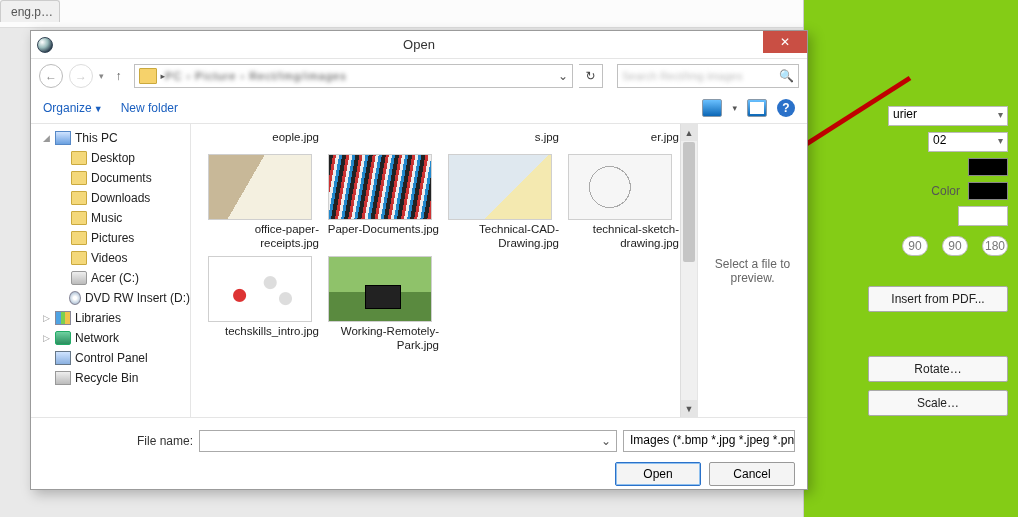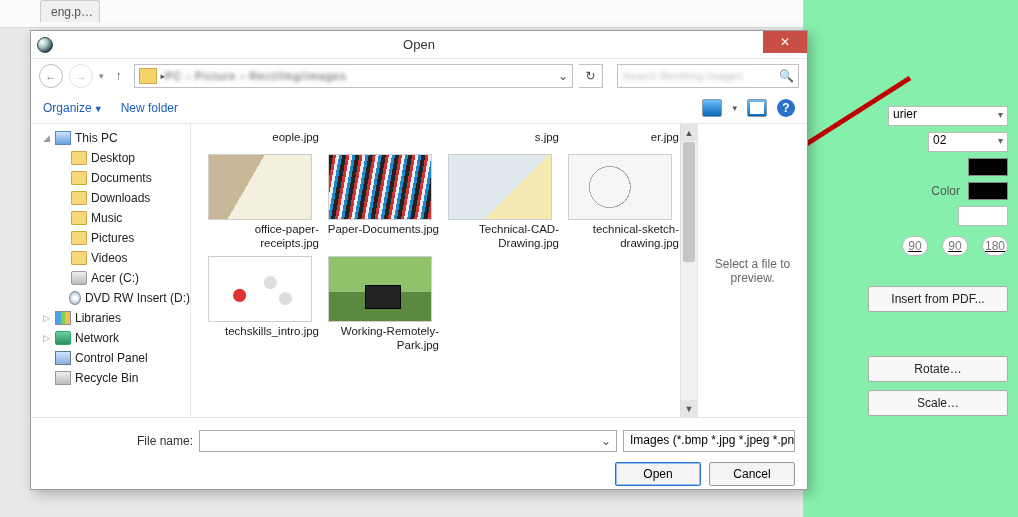--- a/index.html
+++ b/index.html
@@ -1,36 +1,36 @@
 <!DOCTYPE html>
 <html><head>
 <meta charset="utf-8">
 <style>
   * { box-sizing: border-box; margin: 0; padding: 0; font-family: "Segoe UI", Tahoma, sans-serif; font-size: 12px; }
   body { width: 1018px; height: 517px; background: #f0f0f0; overflow: hidden; position: relative; }
 
   
   .host { position: absolute; inset: 0; background: #e9e9e9; }
-  .host-right { position: absolute; right: 0; top: 0; width: 215px; height: 100%; background: #86efac; border-left: 1px solid #ccc; padding: 60px 10px 8px 10px; }
+  .host-right { position: absolute; right: 0; top: 0; width: 215px; height: 100%; background: #84cc16; border-left: 1px solid #ccc; padding: 60px 10px 8px 10px; }
   .host-field { display: flex; align-items: center; margin: 6px 0; justify-content: flex-end; gap: 8px; }
   .host-label { color: #555; }
   .host-dropdown { width: 90px; height: 20px; border: 1px solid #bbb; background: #fff; position: relative; }
   .host-dropdown:after { content:"▾"; position:absolute; right:4px; top:2px; font-size:10px; color:#666;}
   .host-swatch { width: 40px; height: 18px; background: #000; border: 1px solid #888; }
   .host-spin { width: 50px; height: 20px; border: 1px solid #bbb; background: #fff; }
-  .host-rot { display:flex; gap:14px; justify-content:flex-end; margin:10px 0;text-decoration:underline;}
+  .host-rot { display:flex; gap:14px; justify-content:flex-end; margin:10px 0;}
   .host-rot .rot { width:26px; height:20px; border-radius:10px; border:1px solid #bbb; background:#fff; font-size:9px; display:flex; align-items:center; justify-content:center; color:#777;}
   .host-btn { display:block; width:140px; height:26px; margin:8px 0 8px auto; border:1px solid #aaa; background:#f8f8f8; border-radius:2px; text-align:center; line-height:24px; color:#222;}
   .host-insert-bar { position:absolute; top:55px; right:10px; display:flex; gap:18px; align-items:center;}
   .host-icon-t { font-family: serif; font-size:20px; color:#444; font-weight:bold;}
   .host-icon-person { width:18px; height:18px;}
   .host-icon-box { width:48px; height:36px; background:#cfe8ff; border:1px solid #6aa8d8; display:flex; align-items:center; justify-content:center; }
   .host-highlight { position:absolute; top:51px; right:6px; width:62px; height:44px; border:3px solid #d00000; pointer-events:none;}
   .host-top { position:absolute; top:0; left:0; right:0; height:28px; background:#fcfcfc; border-bottom:1px solid #ddd;}
-  .host-tabstrip { position:absolute; top:0; left:0; height:22px; display:flex;padding-left:40px;}
+  .host-tabstrip { position:absolute; top:0; left:0; height:22px; display:flex;}
   .tab { height:22px; padding:2px 10px; background:#f0f0f0; border:1px solid #ccc; border-bottom:none; border-radius:3px 3px 0 0; font-size:11px; color:#555; display:flex; align-items:center; max-width:60px; overflow:hidden; white-space:nowrap;}
   .yellow-note{position:absolute; top:2px; right:2px; width:20px; height:20px; background:#ffe268; border:1px solid #c9a800;}
 
   
   .arrow { position:absolute; pointer-events:none; }
 
   
   .dialog { position: absolute; left: 30px; top: 30px; width: 778px; height: 460px; background: #fff; border: 1px solid #9b9b9b; box-shadow: 4px 4px 12px rgba(0,0,0,.25);}
   .titlebar { height: 28px; display:flex; align-items:center; position:relative; background:#fff; border-bottom:1px solid #e5e5e5;}
   .titlebar .appicon{ width:16px; height:16px; margin:0 6px; border-radius:50%; background:radial-gradient(circle at 30% 30%, #fff,#9bb 40%, #234 80%); border:1px solid #345;}

